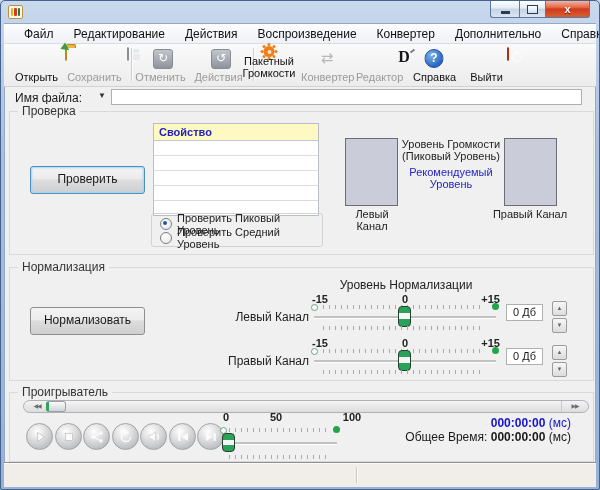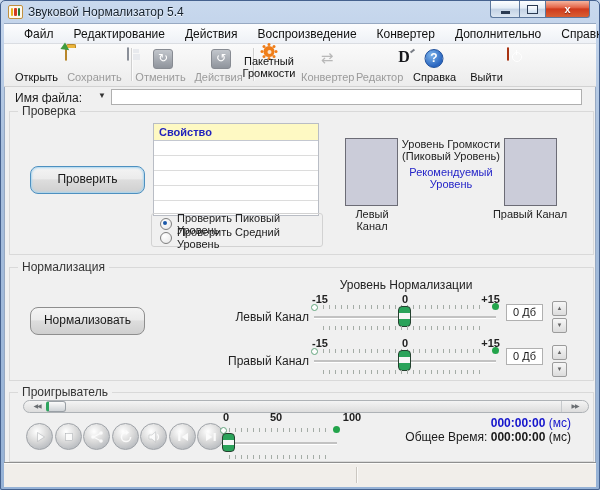--- a/index.html
+++ b/index.html
@@ -57,21 +57,21 @@
   .icn-gear::before{content:"";position:absolute;left:3.5px;top:3.5px;width:4px;height:4px;border-radius:50%;background:#fbe2c8;}
   .batch-lines{position:absolute;top:9px;left:0;right:0;line-height:12px;}
   
   .filelabel{position:absolute;left:14px;top:90px;}
   .combo-arrow{position:absolute;left:97px;top:90px;font-size:8px;color:#333;}
   .filefield{position:absolute;left:110px;top:88px;width:471px;height:16px;background:#fff;border:1px solid #afafaf;box-sizing:border-box;}
   
   .group{position:absolute;border:1px solid #d9d9d9;border-radius:0;background:transparent;}
   .legend{position:absolute;top:-8px;left:8px;background:#f0f0f0;padding:0 4px;font-size:12px;color:#333;}
   
-  .btn{position:absolute;border-radius:8px;font-size:12px;color:#1a1a1a;text-align:center;
+  .btn{position:absolute;border-radius:3px;font-size:12px;color:#1a1a1a;text-align:center;
        background:linear-gradient(180deg,#f4f4f4 0%,#ebebeb 45%,#dddddd 50%,#cfcfcf 100%);}
   .btn.focusblue{border:1px solid #4d90c0;box-shadow:inset 0 0 2px 1px #a9d5ef;}
   .btn.plain{border:1px solid #8e8e8e;}
   .ptable{position:absolute;left:152px;top:122px;width:166px;border:1px solid #b9bdc5;background:#fff;box-sizing:border-box;}
   .ptable .th{height:16px;line-height:16px;padding-left:5px;background:#fef9c3;border-bottom:1px solid #c4c8d0;
               color:#2323bd;font-weight:bold;font-size:11px;}
   .ptable .tr{height:14px;border-bottom:1px solid #dcdcdc;background:#fff;font-size:11px;}
   .ptable .tr:last-child{border-bottom:none;}
   .radiobox{position:absolute;left:150px;top:212px;width:172px;height:34px;border:1px solid #d2d2d2;border-radius:3px;box-sizing:border-box;padding:3px 0 0 8px;}
   .radiorow{display:flex;align-items:center;height:14px;font-size:11px;color:#222;}
@@ -126,21 +126,20 @@
 <body>
 
 <div class="client"></div>
 
 <div class="titlebar">
   <div class="appicon">
       <i class="b1"></i>
       <i class="b2"></i>
       <i class="b3"></i>
     </div>
-  <div class="title-text">Звуковой Нормализатор 5.4</div>
   <div class="winbtns">
     <div class="winbtn min">
         <span class="minbar"></span>
       </div>
     <div class="winbtn max">
         <span class="maxbox"></span>
       </div>
     <div class="winbtn close">
         <span>x</span>
       </div>

